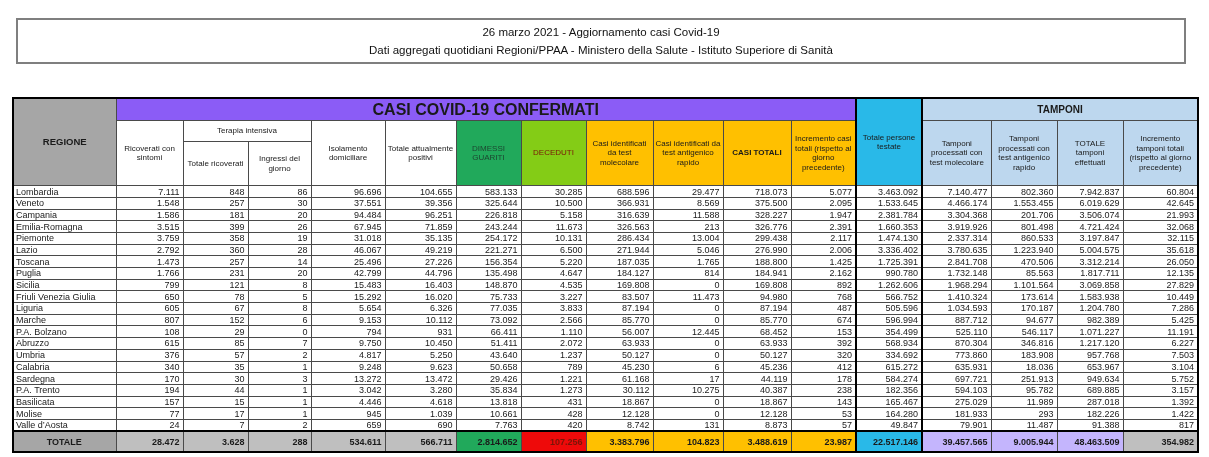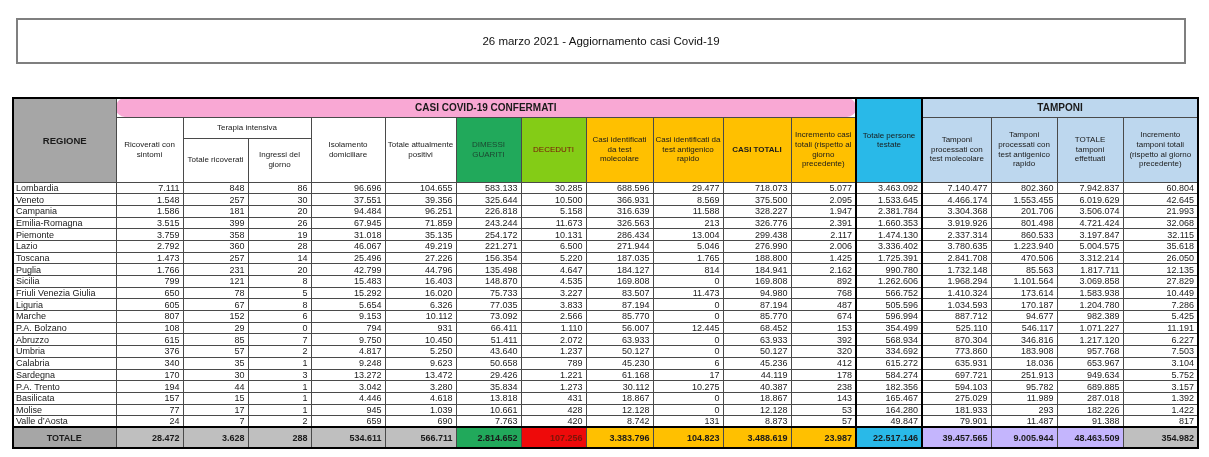--- a/index.html
+++ b/index.html
@@ -8,21 +8,21 @@
   .title-box{position:absolute;left:16px;top:18px;width:1170px;height:46px;
         border:2px solid #7f7f7f;box-sizing:border-box;display:flex;flex-direction:column;
         justify-content:space-evenly;align-items:center;}
   .title-line{font-size:11.5px;line-height:12px;text-align:center;color:#111;}
   table.covid{position:absolute;left:12px;top:97px;width:1185px;border-collapse:collapse;
         table-layout:fixed;border:2px solid #000;}
   .covid th,.covid td{border:1px solid #4a4a4a;box-sizing:border-box;overflow:hidden;}
   thead th{font-size:8px;font-weight:normal;text-align:center;vertical-align:middle;
         padding:1px 2px;line-height:1.2;background:#fff;white-space:normal;}
   tr.h1{height:19px;} tr.h2{height:21px;} tr.h3{height:44px;}
-  .band-gray{background:#f9a8d4;font-weight:bold;font-size:10px;border-radius:9px;}
+  .band-gray{background:#8b5cf6;font-weight:bold;font-size:16px;}
   .band-blue{background:#BDD7EE;font-weight:bold;font-size:10px;}
   .c-regione{background:#A6A6A6;font-weight:bold;font-size:9.5px;}
   .c-cyan{background:#29B9E8;border-left:2px solid #000 !important;border-right:2px solid #000 !important;}
   .c-green{background:#21A95B;color:#1c4630;}
   .c-red{background:#84cc16;color:#7a1508;}
   .c-yellow{background:#FFC000;}
   .c-blue{background:#BDD7EE;}
   .bold{font-weight:bold;}
   tbody td{height:11.7px;font-size:9px;padding:0 3px 0 2px;white-space:nowrap;background:#fff;}
   tbody td.num{text-align:right;}
@@ -35,20 +35,21 @@
   td.t-cyan{background:#29B9E8;border-left:2px solid #000;border-right:2px solid #000;}
   td.t-blue{background:#c4b5fd;}
 </style>
 </head>
 <body>
 
 <div class="page">
 
   <div class="title-box">
     <div class="title-line">26 marzo 2021 - Aggiornamento casi Covid-19</div>
+    <div class="title-line">Dati aggregati quotidiani Regioni/PPAA - Ministero della Salute - Istituto Superiore di Sanità</div>
   </div>
 
   <table class="covid">
     <colgroup>
       <col style="width:103px">
         <col style="width:67px">
         <col style="width:65px">
         <col style="width:63px">
       <col style="width:74px">
         <col style="width:71px">

